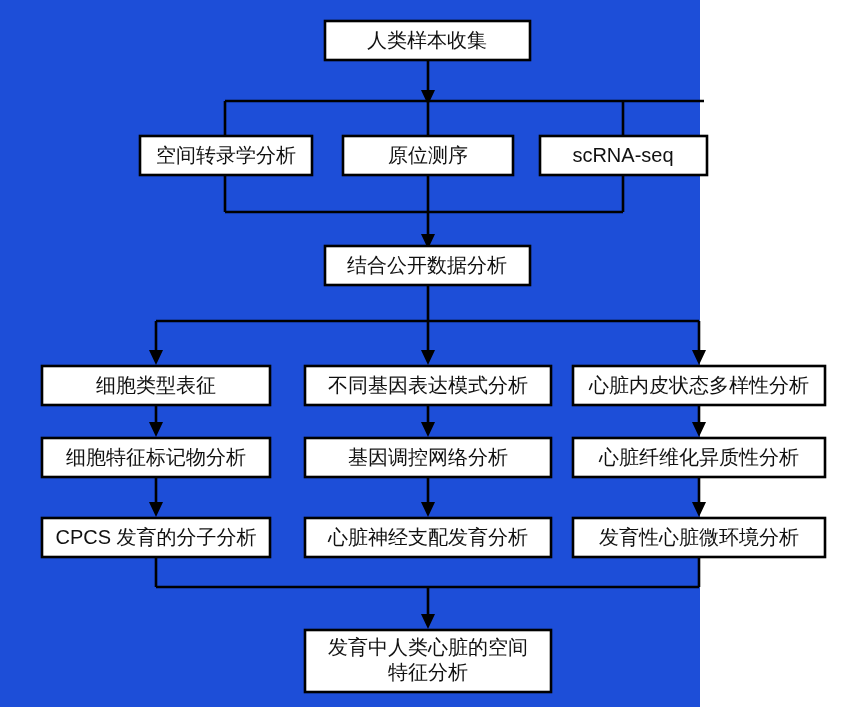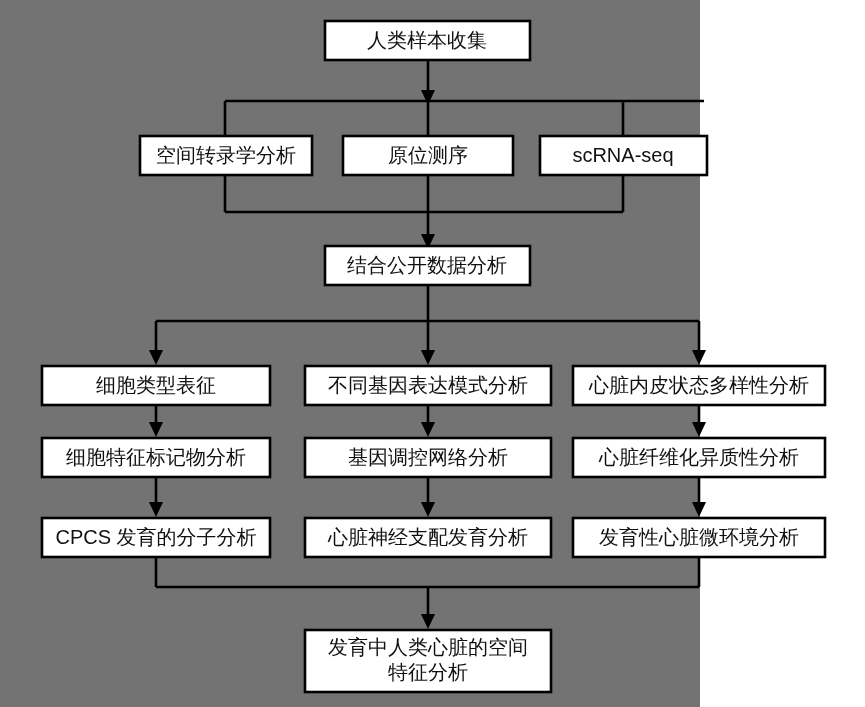--- a/index.html
+++ b/index.html
@@ -10,21 +10,21 @@
   body {
     width: 865px;
     height: 707px;
     font-family: "Liberation Sans", "DejaVu Sans", sans-serif;
     overflow: hidden;
   }
   #flowchart-root {
     position: relative;
     width: 700px;
     height: 707px;
-    background: #737373;
+    background: #1d4ed8;
   }
   svg#flow-svg {
     position: absolute;
     top: 0;
     left: 0;
     width: 865px;
     height: 707px;
   }
   .node-box {
     fill: #ffffff;

